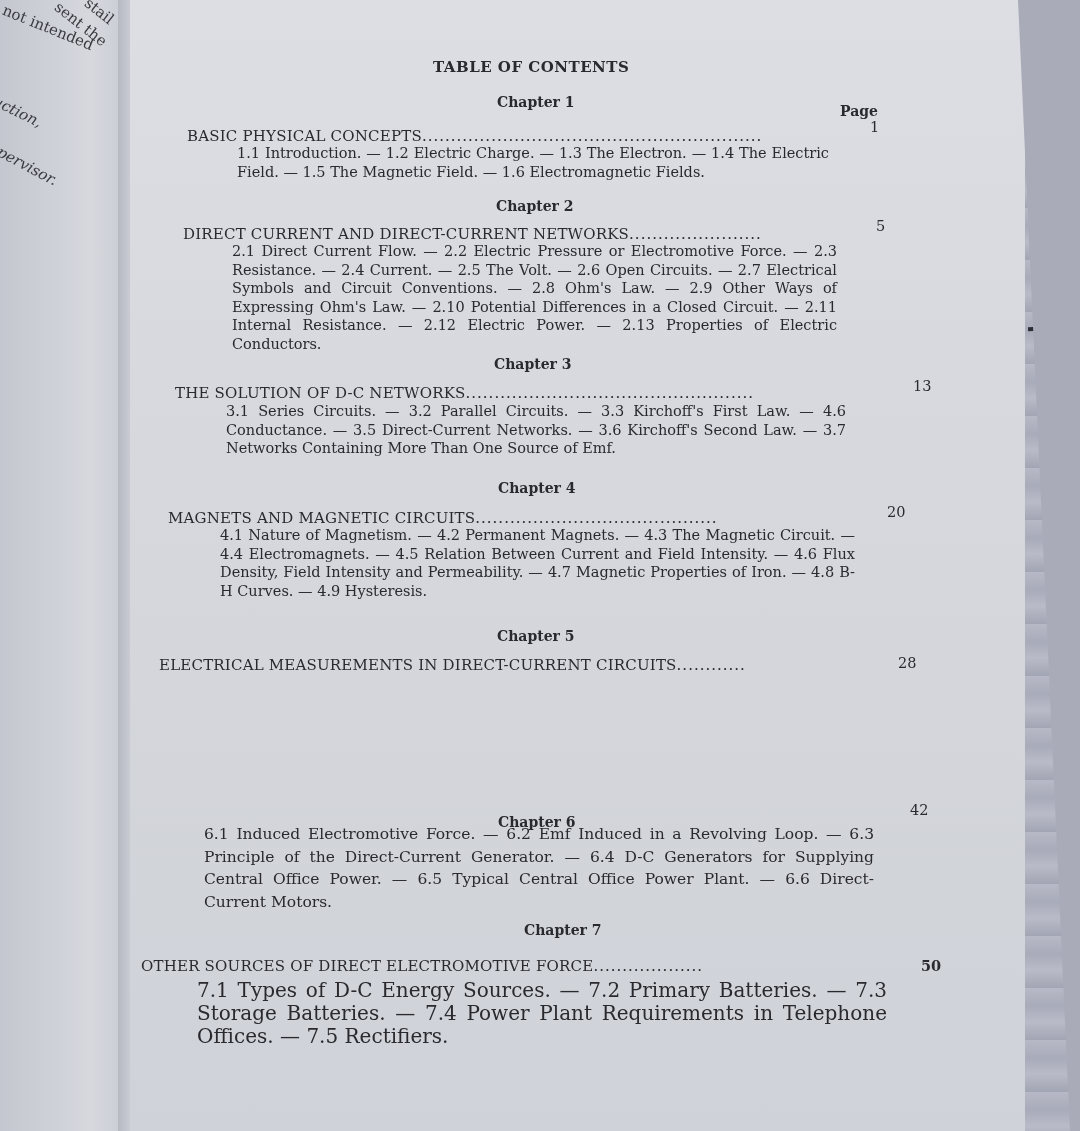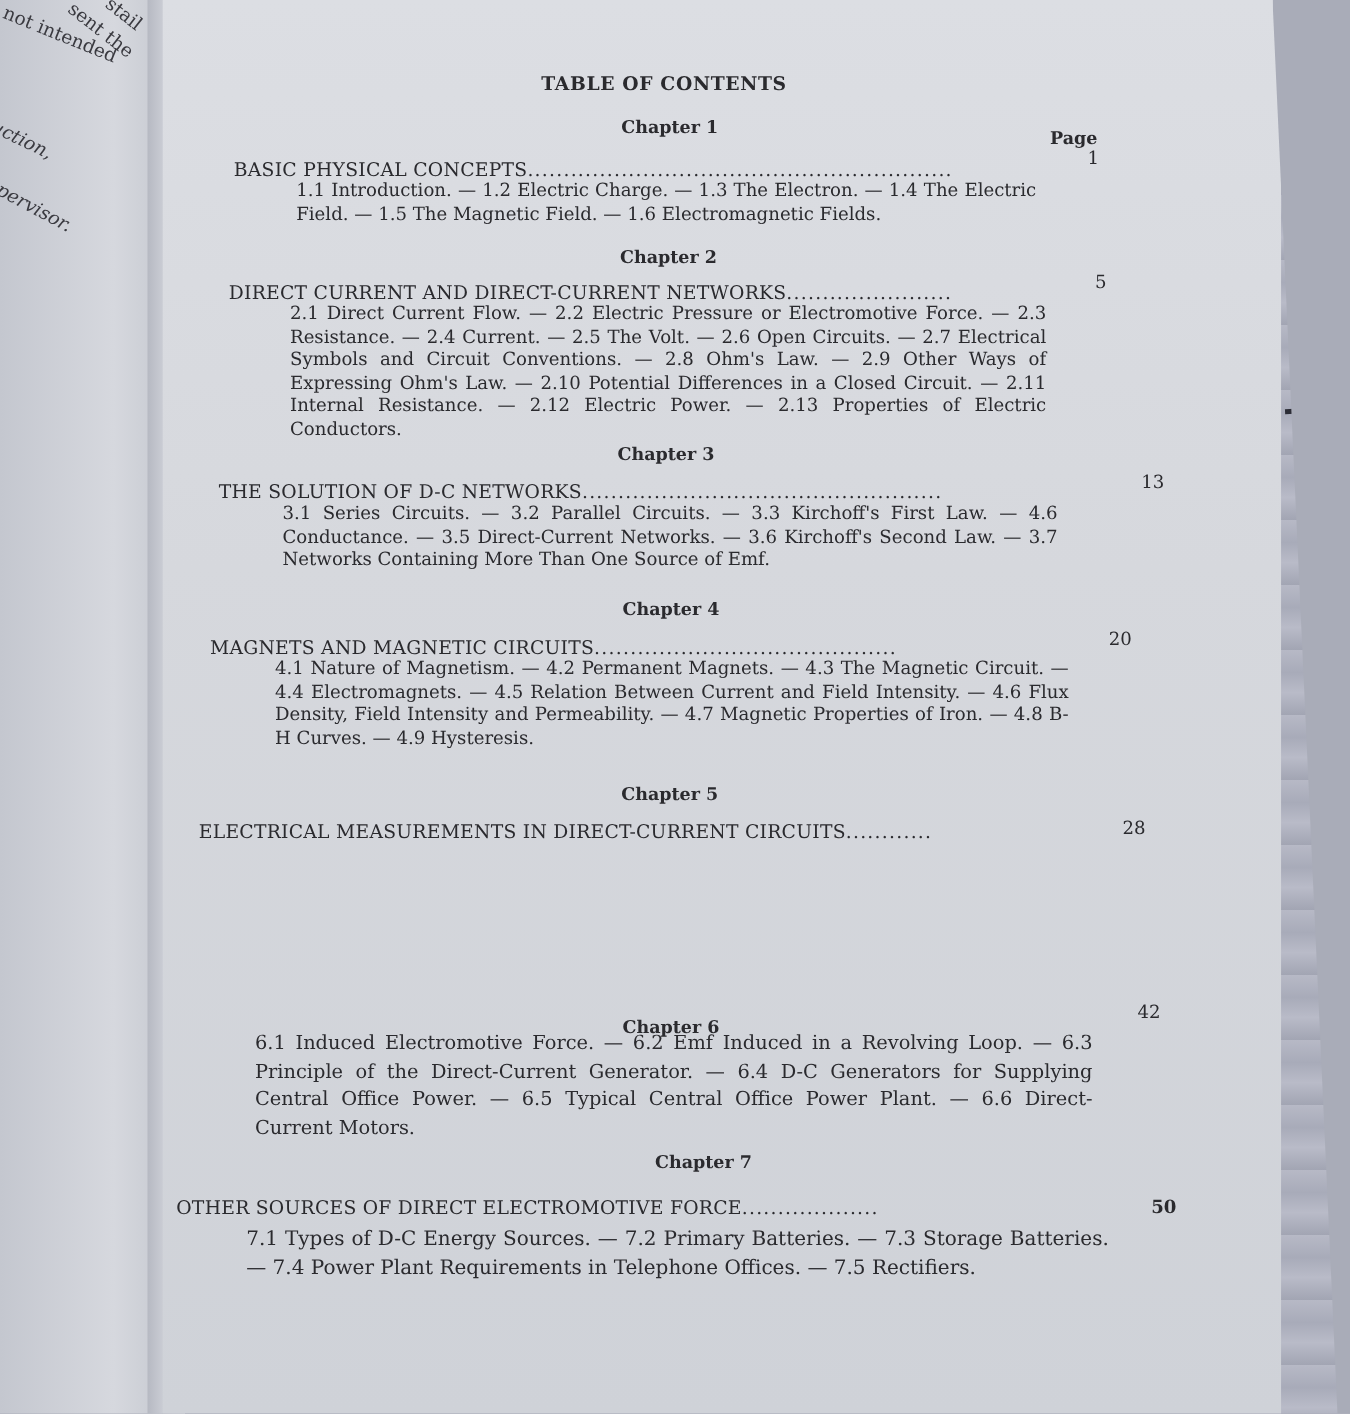--- a/index.html
+++ b/index.html
@@ -125,14 +125,14 @@
 
   <div class="chapter-label" style="left:498px; top:814px;">Chapter 6</div>
   <div class="page-num" style="left:910px; top:802px;">42</div>
   <div class="sections" style="left:204px; top:823px; width:670px; font-size:15.5px; line-height:22.5px;">6.1 Induced Electromotive Force. — 6.2 Emf Induced in a Revolving Loop. — 6.3 Principle of the Direct-Current Generator. — 6.4 D-C Generators for Supplying Central Office Power. — 6.5 Typical Central Office Power Plant. — 6.6 Direct-Current Motors.</div>
 
   <div class="chapter-label" style="left:524px; top:922px;">Chapter 7</div>
   <div class="entry-title" style="left:141px; top:957px;">
     <span>OTHER SOURCES OF DIRECT ELECTROMOTIVE FORCE</span><span class="dots">...................</span>
   </div>
   <div class="page-num" style="left:921px; top:957px;font-weight:bold;">50</div>
-  <div class="sections" style="left:197px; top:979px; width:690px; font-size:16px; line-height:23px;">7.1 Types of D-C Energy Sources. — 7.2 Primary Batteries. — 7.3 Storage Batteries. — 7.4 Power Plant Requirements in Telephone Offices. — 7.5 Rectifiers.</div>
+  <div class="sections" style="left:197px; top:979px; width:690px; font-size:20px; line-height:23px;">7.1 Types of D-C Energy Sources. — 7.2 Primary Batteries. — 7.3 Storage Batteries. — 7.4 Power Plant Requirements in Telephone Offices. — 7.5 Rectifiers.</div>
 </div>
 
 </body></html>

